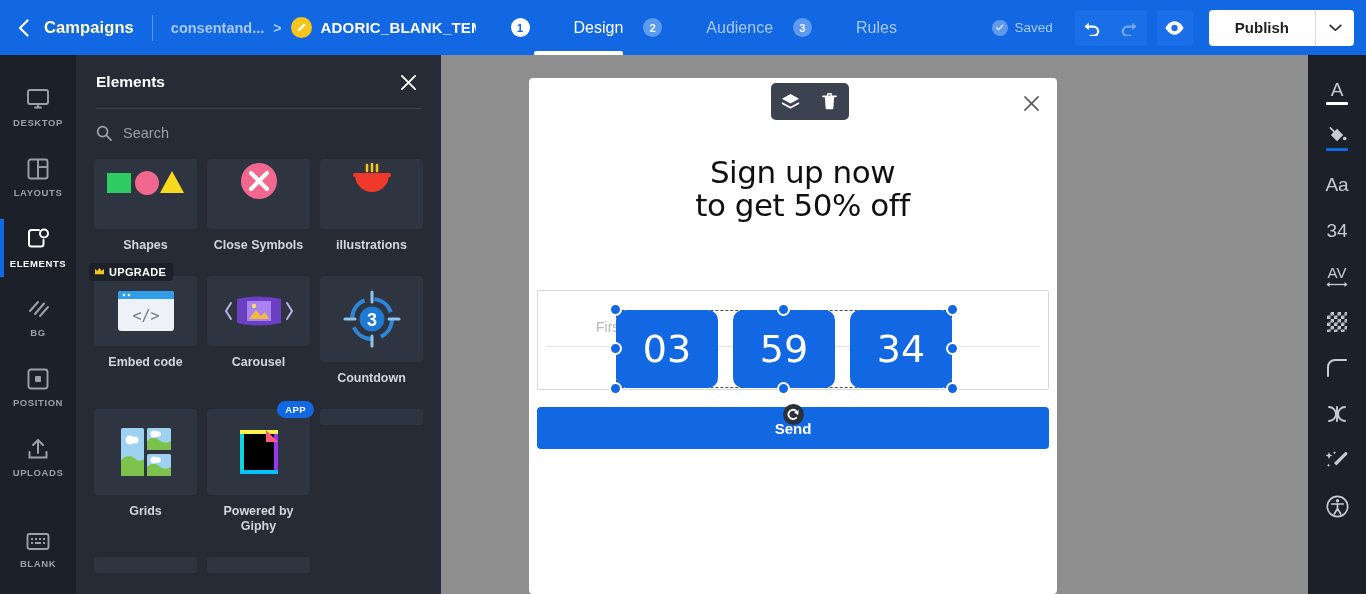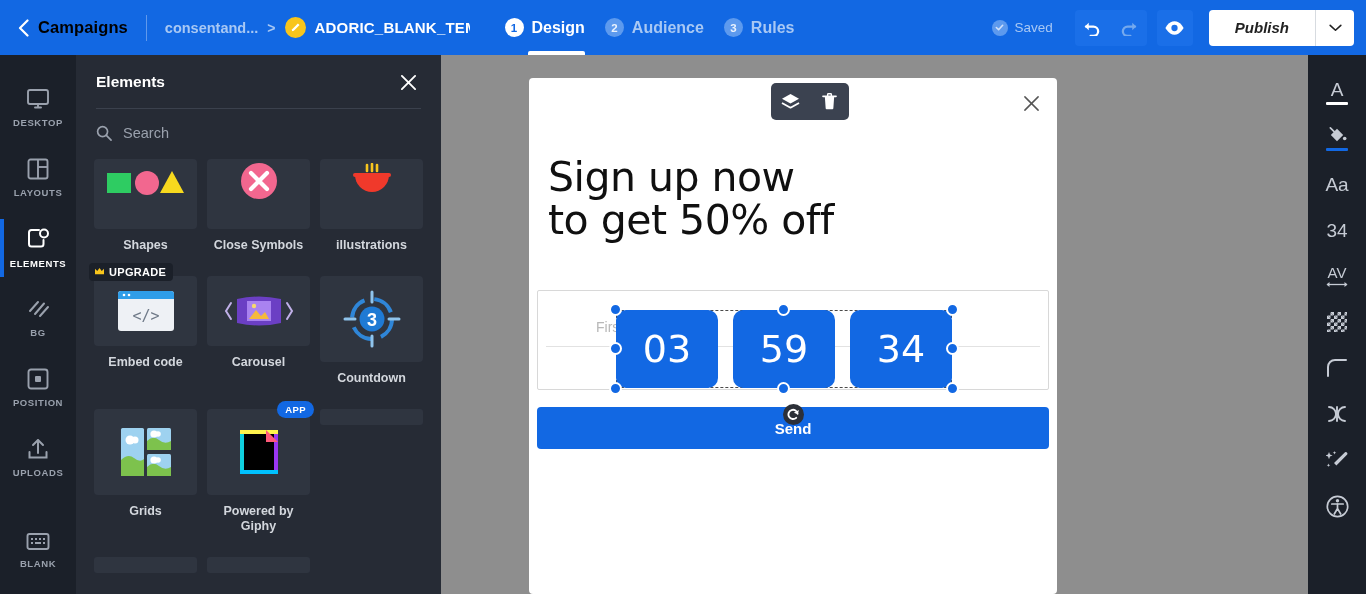--- a/index.html
+++ b/index.html
@@ -15,21 +15,21 @@
   .topbar {
     position: absolute; left: 0; top: 0; width: 1366px; height: 55px;
     background: #1268e3; display: flex; align-items: center;
   }
   .back-chevron {
     width: 22px; height: 55px; display: flex; align-items: center;
     justify-content: center; margin-left: 12px; color: #fff; cursor: pointer;
   }
   .back-chevron svg { display: block; }
   .crumb-campaigns {
-    color: #000000; font-size: 16.5px; font-weight: bold; margin-left: 4px;
+    color: #fef9c3; font-size: 16.5px; font-weight: bold; margin-left: 10px;
     letter-spacing: .1px; cursor: pointer;
   }
   .crumb-sep-line {
     width: 1px; height: 26px; background: rgba(255,255,255,.33); margin: 0 18px;
   }
   .crumb-mid {
     color: #a8c8f4; font-size: 14.5px; font-weight: bold; cursor: pointer;
   }
   .crumb-arrow { color: #a8c8f4; font-size: 14px; margin: 0 9px; font-weight: bold; }
   .crumb-badge {
@@ -46,21 +46,21 @@
   .steps { display: flex; align-items: center; margin-left: 35px; height: 55px; position: relative; }
   .step { display: flex; align-items: center; height: 55px; cursor: pointer; position: relative; }
   .step + .step { margin-left: 20px; }
   .step-num {
     width: 19px; height: 19px; border-radius: 50%; font-size: 11.5px;
     display: flex; align-items: center; justify-content: center;
     font-weight: bold; margin-right: 8px;
   }
   .step.active .step-num { background: #ffffff; color: #1268e3; }
   .step.idle .step-num { background: #5d9aee; color: #eaf2fd; }
-  .step-label { font-size: 16px; font-weight: bold; }
+  .step-label { font-size: 16px; font-weight: normal; margin-left: 36px; }
   .step.active .step-label { color: #ffffff; }
   .step.idle .step-label { color: #a8c8f4; }
   .step.active::after {
     content: ""; position: absolute; left: 23px; right: 0; bottom: 0;
     height: 4px; background: #fff; border-radius: 2px 2px 0 0;
   }
 
   .top-right { margin-left: auto; display: flex; align-items: center; height: 55px; padding-right: 12px; justify-content: space-between; }
   .saved { display: flex; align-items: center; color: #a8c8f4; font-size: 13.5px; margin-right: 22px; }
   .saved-check {
@@ -70,21 +70,21 @@
   .icon-btn {
     width: 36px; height: 36px; border-radius: 4px; display: flex;
     align-items: center; justify-content: center; cursor: pointer;
     background: #1a6fe8;
   }
   .undo-redo { display: flex; background: #1a6fe8; border-radius: 4px; margin-right: 10px; }
   .undo-redo .icon-btn { background: transparent; }
   .preview-btn { margin-right: 16px; }
   .publish-wrap {
     display: flex; align-items: stretch; background: #fff; border-radius: 4px;
-    height: 36px; overflow: hidden; font-style: italic;
+    height: 36px; overflow: hidden;
   }
   .publish-btn {
     display: flex; align-items: center; justify-content: center;
     padding: 0 26px; color: #222; font-size: 15px; font-weight: bold; cursor: pointer;
   }
   .publish-div { width: 1px; background: #d7dbe0; }
   .publish-caret {
     width: 38px; display: flex; align-items: center; justify-content: center; cursor: pointer;
   }
 
@@ -166,22 +166,22 @@
     background: #8e8e8e; overflow: hidden;
   }
   .sheet {
     position: absolute; left: 88px; top: 23px; width: 528px; height: 516px;
     background: #ffffff; border-radius: 4px;
   }
   .sheet-close {
     position: absolute; right: 17px; top: 17px; color: #555; cursor: pointer; display: flex;
   }
   .headline {
-    position: absolute; left: 0; right: 0; top: 78px; 
-    font-size: 41px; line-height: 1.06; color: #101010; font-weight: normal;
+    position: absolute; left: 0; right: 0; top: 78px; text-align: center;
+    font-size: 31px; line-height: 1.06; color: #101010; font-weight: normal;
     font-family: "DejaVu Sans", sans-serif; letter-spacing: -.5px; padding-left: 19px;
   }
   .form-field {
     position: absolute; left: 8px; top: 212px; width: 512px; height: 100px;
     border: 1px solid #d8d8d8; border-radius: 2px;
   }
   .form-field-label {
     position: absolute; left: 58px; top: 28px; color: #b8b8b8; font-size: 14px;
   }
   .form-field-line {

